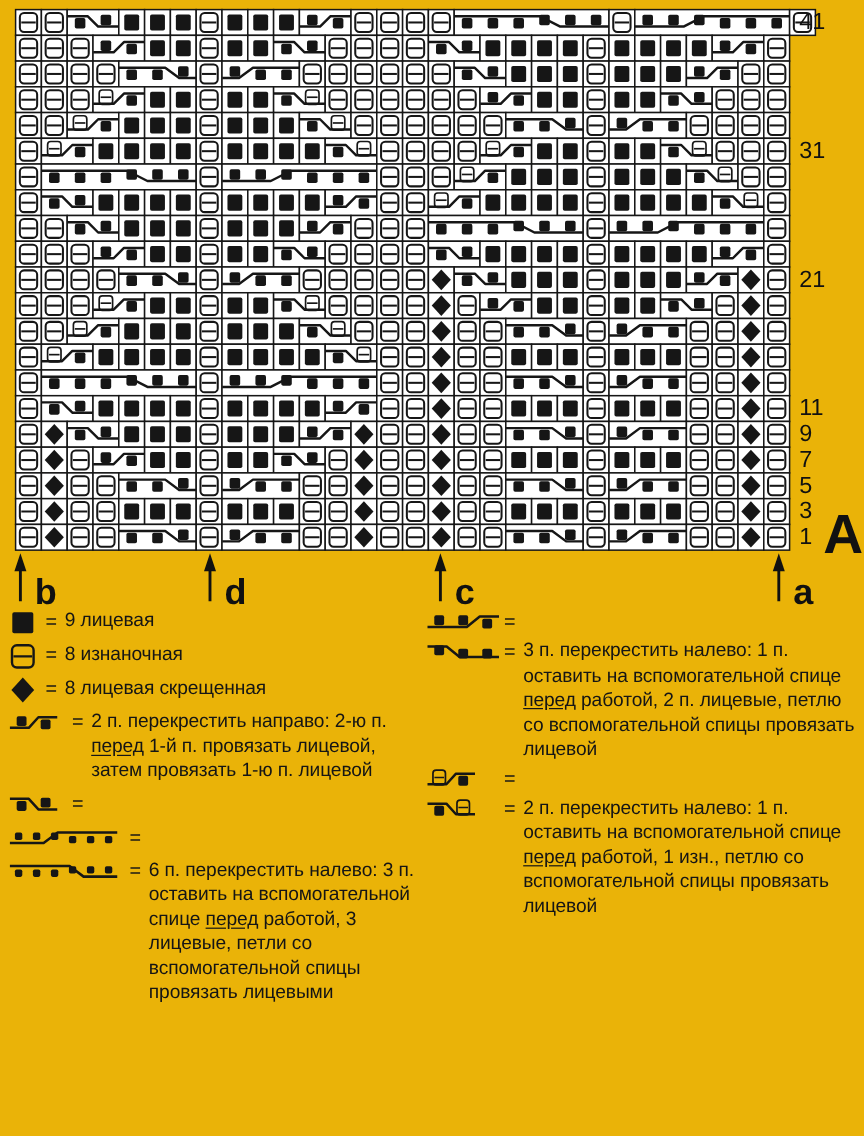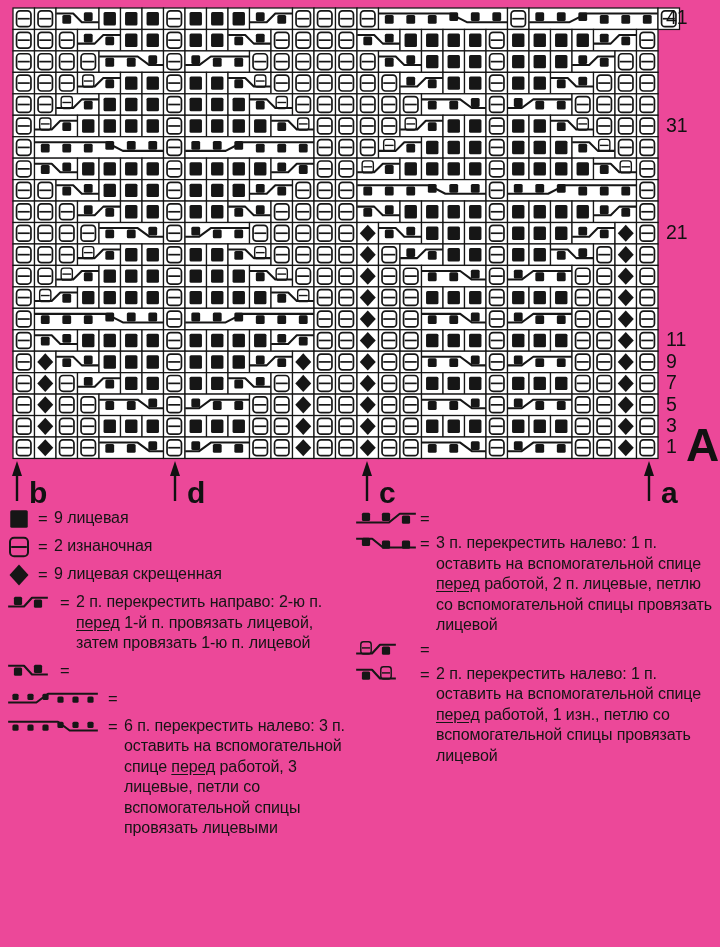--- a/index.html
+++ b/index.html
@@ -1,16 +1,16 @@
 <!DOCTYPE html>
 <html><head>
 <meta charset="utf-8">
 <style>
   html,body{margin:0;padding:0;background:#e8e8e8;}
-  .page{position:relative;width:720px;height:947px;background:#ec4899;overflow:hidden;
+  .page{position:relative;width:720px;height:947px;background:#eab308;overflow:hidden;
         font-family:"Liberation Sans",sans-serif;color:#151515;}
   #chart-svg{position:absolute;left:0;top:0;}
   .legend{position:absolute;top:508px;left:0;width:720px;}
   .col{position:absolute;top:0;}
   .col-left{left:8px;width:347px;}
   .col-right{left:356px;width:360px;}
   .li{display:flex;align-items:flex-start;margin-bottom:6px;}
   .col-right .li{margin-bottom:3px;}
   .sym{flex:none;display:flex;align-items:flex-start;}
   .sym svg{display:block;}
@@ -2548,30 +2548,30 @@
           <div class="txt">9 лицевая</div>
         </div>
         <div class="li">
           <span class="sym sym-a">
             <svg width="22" height="22" viewBox="0 0 22 22">
               <rect x="2" y="1.75" width="18" height="18.5" rx="4.07" fill="none" stroke="#161616" stroke-width="2"></rect>
               <line x1="3.2" y1="11" x2="18.8" y2="11" stroke="#161616" stroke-width="2"></line>
             </svg>
           </span>
           <span class="eq">=</span>
-          <div class="txt">2 изнаночная</div>
+          <div class="txt">8 изнаночная</div>
         </div>
         <div class="li">
           <span class="sym sym-a">
             <svg width="22" height="22" viewBox="0 0 22 22">
               <path d="M 11 0.5 L 20.5 11 L 11 21.5 L 1.5 11 Z" fill="#161616"></path>
             </svg>
           </span>
           <span class="eq">=</span>
-          <div class="txt">9 лицевая скрещенная</div>
+          <div class="txt">8 лицевая скрещенная</div>
         </div>
         <div class="li">
           <span class="sym sym-b">
             <svg width="40" height="22" viewBox="0 0 40 22">
               <path d="M 1.2 14.520000000000001 L 16 14.520000000000001 L 24 5.720000000000001 L 38.8 5.720000000000001" fill="none" stroke="#161616" stroke-width="2.09" stroke-linejoin="round" stroke-linecap="square"></path>
               <rect x="5.9" y="4.8100000000000005" width="8.2" height="8.2" rx="1.5" fill="#161616"></rect>
               <rect x="25.9" y="7.5600000000000005" width="8.2" height="8.2" rx="1.5" fill="#161616"></rect>
             </svg>
           </span>
           <span class="eq">=</span>

